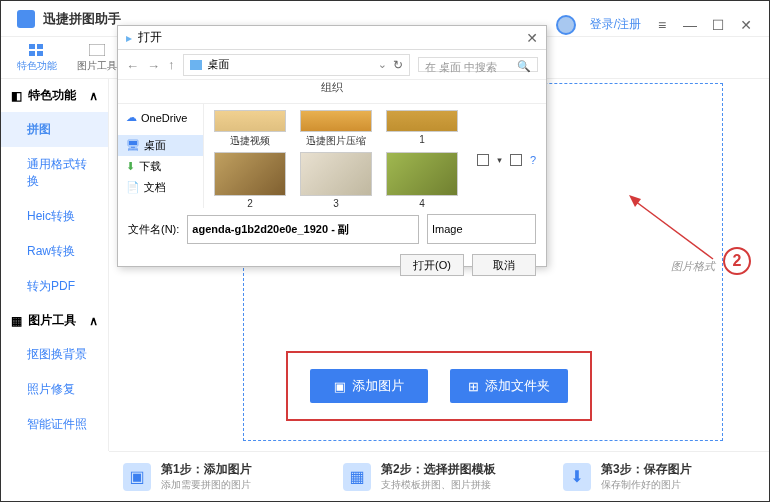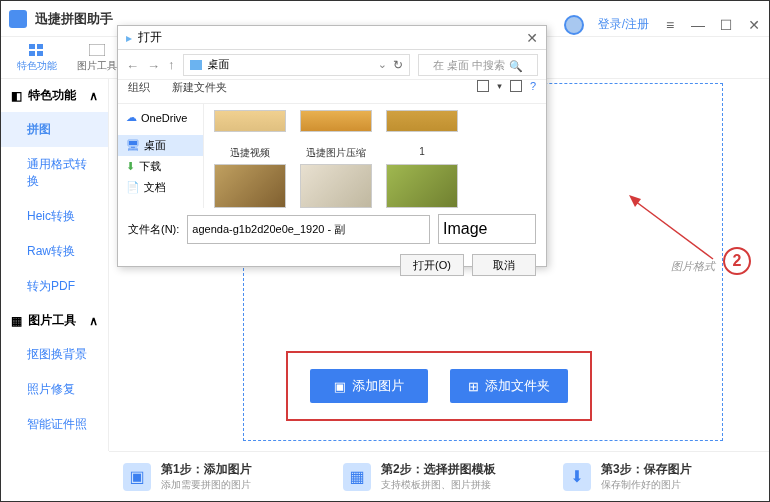--- a/index.html
+++ b/index.html
@@ -1,17 +1,17 @@
 <!DOCTYPE html>
 <html><head>
 <meta charset="utf-8">
 <style>
 *{margin:0;padding:0;box-sizing:border-box;font-family:"Microsoft YaHei",Arial,sans-serif;}
 body{width:770px;height:502px;background:#fff;position:relative;overflow:hidden;border:1px solid #333;}
-.titlebar{height:36px;display:flex;align-items:center;padding:0 8px;border-bottom:1px solid #eee;}
+.titlebar{height:36px;display:flex;align-items:center;padding:0 16px;border-bottom:1px solid #eee;}
 .logo{width:18px;height:18px;background:#4a8ef0;border-radius:3px;margin-right:8px;}
 .app-title{font-size:13px;font-weight:bold;color:#333;}
 .tb-right{margin-left:auto;display:flex;align-items:center;gap:14px;margin-top:12px;}
 .avatar{width:20px;height:20px;border-radius:50%;background:#a8c8f0;border:2px solid #4a8ef0;}
 .login{font-size:12px;color:#4a8ef0;}
 .winbtn{width:14px;height:14px;display:flex;align-items:center;justify-content:center;color:#666;font-size:14px;}
 .toolbar{height:42px;display:flex;align-items:center;padding:0 10px;border-bottom:1px solid #eee;gap:8px;}
 .tool-item{display:flex;flex-direction:column;align-items:center;font-size:10px;color:#666;gap:2px;padding:2px 6px;}
 .tool-item.active{color:#4a8ef0;}
 .tool-icon{width:18px;height:14px;display:flex;align-items:center;justify-content:center;}
@@ -33,34 +33,34 @@
 .step-title{font-size:12px;font-weight:bold;color:#333;}
 .step-sub{font-size:10px;color:#999;}
 
 .dialog{position:absolute;left:116px;top:24px;width:430px;height:242px;background:#fff;border:1px solid #bbb;box-shadow:2px 2px 8px rgba(0,0,0,.2);}
 .dlg-title{height:24px;display:flex;align-items:center;padding:0 8px;font-size:12px;border-bottom:1px solid #ddd;}
 .dlg-close{margin-left:auto;font-size:14px;color:#666;}
 .dlg-nav{height:30px;display:flex;align-items:center;padding:0 8px;gap:8px;border-bottom:1px solid #eee;}
 .nav-arrow{font-size:13px;color:#888;}
 .nav-loc{display:flex;align-items:center;gap:6px;font-size:11px;flex:1;border:1px solid #ddd;padding:2px 6px;height:22px;}
 .nav-refresh{font-size:12px;color:#666;}
-.nav-search{width:120px;height:22px;border:1px solid #ddd;font-size:11px;padding:2px 14px;color:#999;display:flex;align-items:flex-end;justify-content:space-between;}
-.dlg-toolbar{height:24px;display:flex;align-items:flex-start;padding:0 10px;gap:22px;font-size:11px;color:#444;border-bottom:1px solid #eee;}
+.nav-search{width:120px;height:15px;border:1px solid #ddd;font-size:11px;padding:2px 6px;color:#999;display:flex;align-items:flex-start;justify-content:space-between;}
+.dlg-toolbar{height:24px;display:flex;align-items:center;padding:0 10px;gap:22px;font-size:11px;color:#444;border-bottom:1px solid #eee;flex-direction:column;}
 .dlg-body{display:flex;height:104px;}
 .dlg-side{width:86px;border-right:1px solid #eee;padding-top:4px;}
 .dlg-side-item{font-size:11px;padding:3px 8px;display:flex;align-items:center;gap:4px;}
 .dlg-side-item.sel{background:#dbeafe;}
 .dlg-files{flex:1;display:flex;gap:14px;padding:6px 10px;overflow:hidden;}
-.thumb{display:flex;flex-direction:column;align-items:center;gap:14px;}
+.thumb{display:flex;flex-direction:column;align-items:center;gap:2px;}
 .thumb-img{width:72px;height:42px;background:#d4c8a0;border:1px solid #ccc;}
 .thumb-name{font-size:10px;color:#333;text-align:center;}
 .thumb2{width:72px;height:44px;}
 .dlg-bottom{padding:6px 10px;display:flex;align-items:center;gap:8px;font-size:11px;}
-.dlg-input{flex:1;border:1px solid #bbb;height:29px;padding:0 4px;font-size:11px;}
-.dlg-select{width:98px;border:1px solid #bbb;height:20px;padding:14px 4px;font-size:16px;}
+.dlg-input{flex:1;border:1px solid #bbb;height:29px;padding:0 4px;font-size:11px;font-weight:bold;}
+.dlg-select{width:109px;border:1px solid #bbb;height:20px;padding:14px 4px;font-size:11px;}
 .dlg-btns{padding:4px 10px 8px;display:flex;justify-content:flex-end;gap:8px;}
 .dlg-btn{width:64px;height:22px;border:1px solid #bbb;font-size:11px;display:flex;align-items:center;justify-content:center;background:#f5f5f5;}
 .view-icons{margin-left:auto;display:flex;gap:8px;align-items:center;}
 .vicon{width:12px;height:12px;border:1px solid #666;}
 .folder-icon{width:12px;height:10px;background:#6bb3f0;}
 </style>
 </head>
 <body>
 
 <div class="titlebar">

